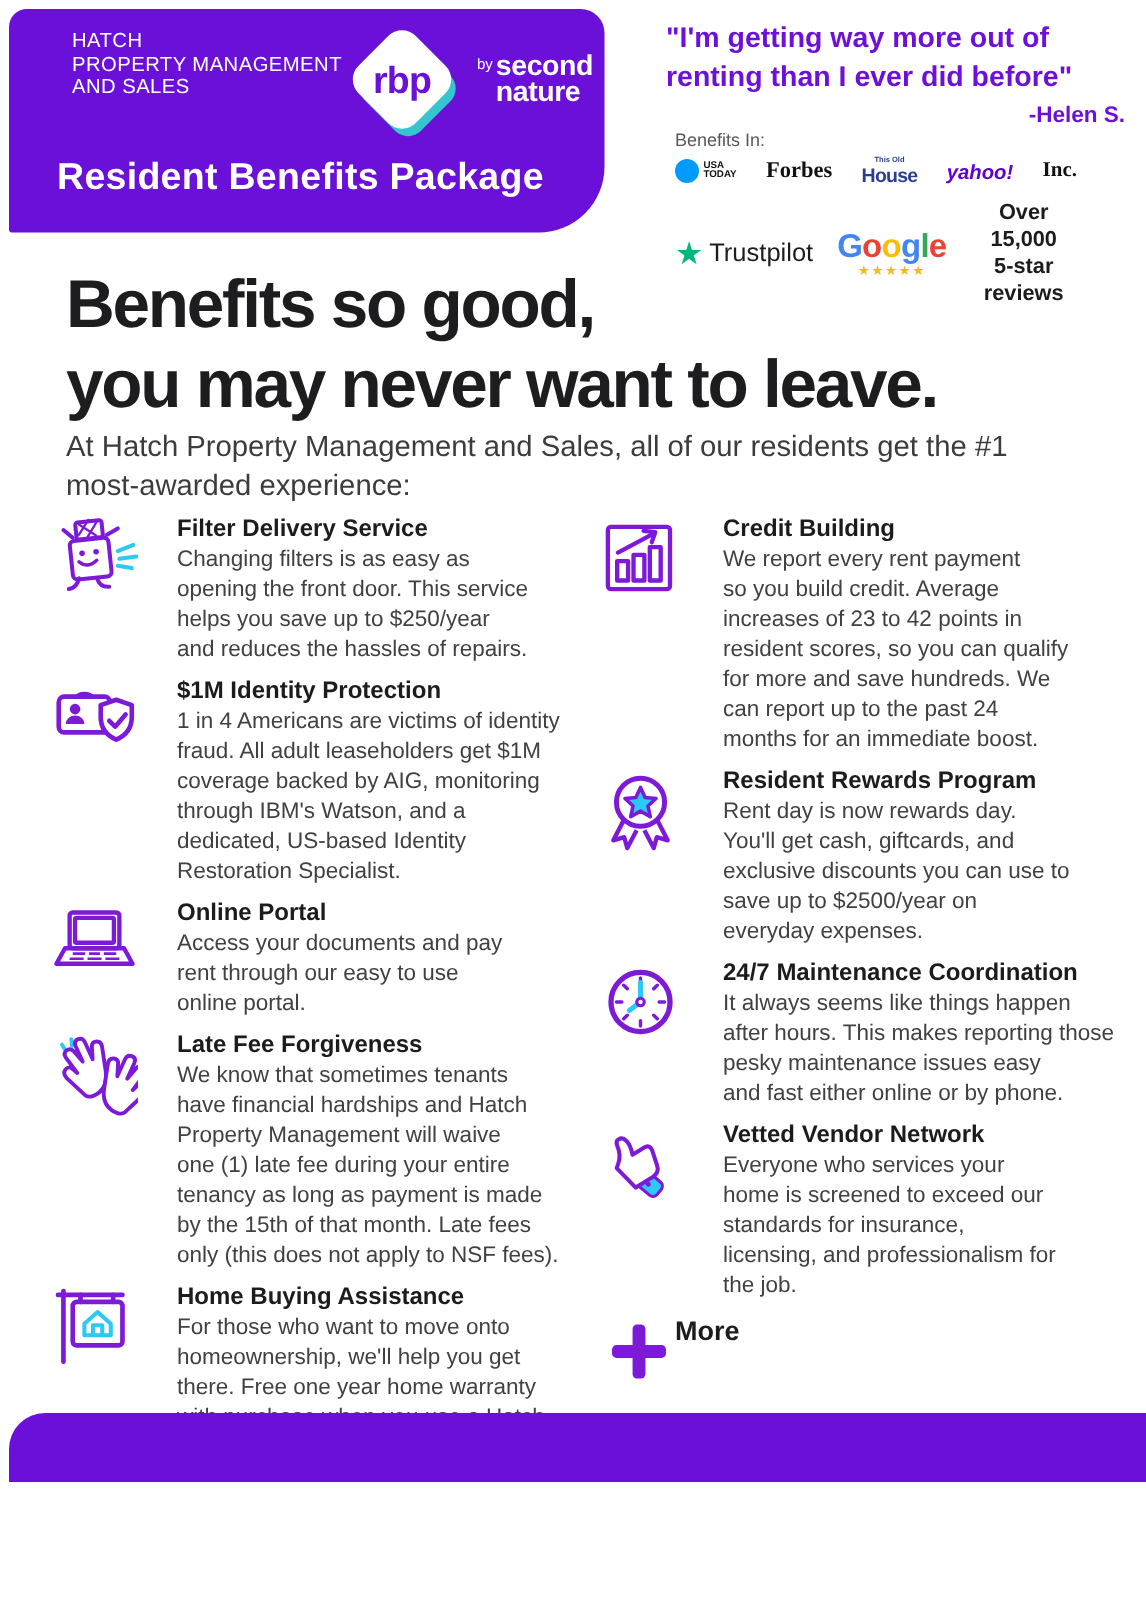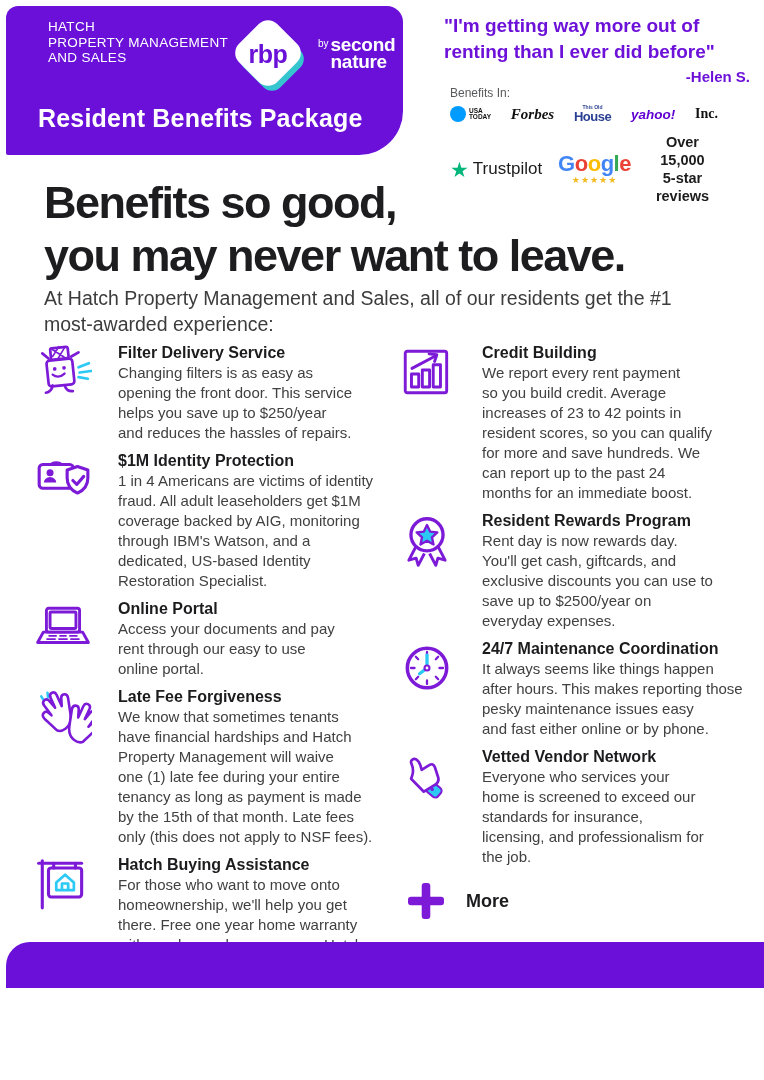--- a/index.html
+++ b/index.html
@@ -31,21 +31,21 @@
   .testimonial{position:absolute;left:444px;top:13px;width:306px;}
   .quote{color:#6d11d9;font-weight:bold;font-size:19px;line-height:26px;white-space:pre-line;}
   .attribution{color:#6d11d9;font-weight:bold;font-size:15px;text-align:right;margin-top:3px;}
 
   .featured{position:absolute;left:450px;top:86px;width:268px;}
   .featured-label{color:#58595b;font-size:12px;}
   .logo-row{display:flex;align-items:center;justify-content:space-between;margin-top:5px;}
   .usatoday{display:flex;align-items:center;gap:3px;}
   .usatoday .dot{width:16px;height:16px;border-radius:50%;background:#009bff;}
   .usatoday .ut-text{font-size:6.5px;font-weight:bold;color:#111;line-height:6.5px;white-space:pre-line;}
-  .forbes{font-family:"Liberation Serif",serif;font-weight:bold;font-size:15px;color:#111;font-style:italic;}
+  .forbes{font-family:"Liberation Serif",serif;font-weight:bold;font-size:15px;color:#111;}
   .house{display:flex;flex-direction:column;align-items:center;line-height:1;}
   .house .small{font-size:5px;font-weight:bold;color:#2a3f92;}
   .house .big{font-size:13px;font-weight:bold;color:#2a3f92;letter-spacing:-.5px;}
   .yahoo{font-weight:bold;font-size:13.5px;color:#6001d2;font-style:italic;}
   .inc{font-family:"Liberation Serif",serif;font-weight:bold;font-size:14px;color:#111;}
 
   .review-row{display:flex;align-items:center;margin-top:10px;gap:16px;}
   .trustpilot{display:flex;align-items:center;gap:4px;}
   .tp-star{color:#00b67a;font-size:21px;line-height:21px;}
   .tp-label{font-size:17px;color:#1c1c1c;font-weight:500;}
@@ -65,21 +65,21 @@
 
   
   .col{position:absolute;top:343px;}
   .col-left{left:34px;width:356px;}
   .col-right{left:398px;width:356px;}
   .benefit{display:flex;gap:26px;margin-bottom:8px;}
   .benefit-icon{width:58px;height:58px;flex:none;}
   .benefit-icon svg{width:100%;height:100%;}
   .benefit-title{font-size:16px;font-weight:bold;color:#1c1c1e;line-height:20px;}
   .benefit-body{font-size:15px;color:#414042;line-height:20px;white-space:pre-line;}
-  .more-row{display:flex;align-items:center;gap:16px;margin-top:10px;margin-left:4px;}
+  .more-row{display:flex;align-items:flex-start;margin-top:10px;margin-left:4px;}
   .more-icon{width:48px;height:48px;}
   .more-label{font-size:18px;font-weight:bold;color:#1c1c1e;}
 
   
   .bottom-bar{position:absolute;left:6px;top:942px;width:758px;height:46px;
               background:#6a10d9;border-radius:24px 0 0 0;}
 </style>
 </head>
 <body>
 
@@ -254,21 +254,21 @@
             <path d="M19 8 V12.5 M40 8 V12.5"></path>
             <rect x="14" y="12.5" width="32" height="28" rx="2.5" stroke-linejoin="round"></rect>
           </g>
           <g stroke="#2bc9f4" stroke-width="2.6" stroke-linejoin="round">
             <path d="M21.5 26.5 L30 19 L38.5 26.5 V34 H21.5 Z"></path>
             <path d="M27 34 v-6.5 h6 V34"></path>
           </g>
         </svg>
       </div>
       <div class="benefit-text">
-        <div class="benefit-title">Hatch Buying Assistance</div>
+        <div class="benefit-title">Home Buying Assistance</div>
         <div class="benefit-body">For those who want to move onto
 homeownership, we'll help you get
 there. Free one year home warranty
 with purchase when you use a Hatch
 PM &amp; Sales agent.</div>
       </div>
     </div>
 
   </div>
 

